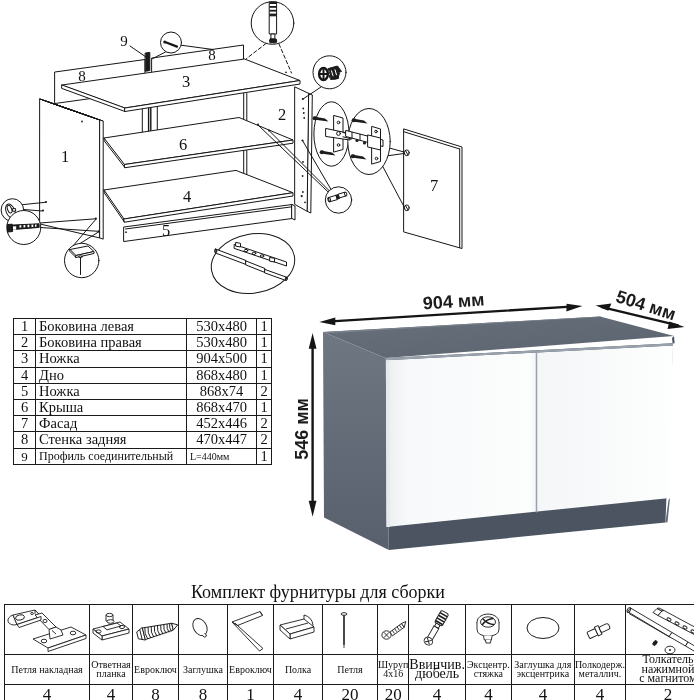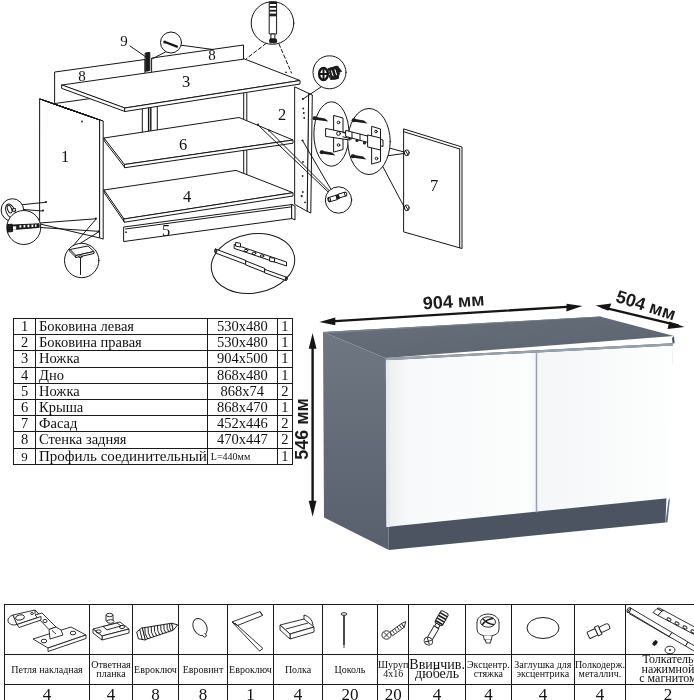--- a/index.html
+++ b/index.html
@@ -338,26 +338,27 @@
           <td class="c">2</td>
         </tr>
 <tr>
           <td class="c">8</td>
           <td class="n">Стенка задняя</td>
           <td class="c">470х447</td>
           <td class="c">2</td>
         </tr>
 <tr>
           <td class="c" style="font-size:13px">9</td>
-          <td class="n" style="font-size:15px">Профиль соединительный</td>
+          <td class="n" style="font-size:12px">Профиль соединительный</td>
           <td class="n" style="font-size:10px">L=440мм</td>
           <td class="c">1</td>
         </tr>
 </tbody>
     </table>
+<div id="title">Комплект фурнитуры для сборки</div>
 <table id="hw">
 <colgroup>
         <col style="width:89px">
         <col style="width:45px">
         <col style="width:48px">
         <col style="width:52px">
         <col style="width:49px">
         <col style="width:52px">
         <col style="width:57px">
         <col style="width:29px">
@@ -511,24 +512,24 @@
               </g>
 <ellipse cx="44" cy="44" rx="5" ry="3.8" fill="#fff"></ellipse>
 <circle cx="44" cy="44" r="1" fill="#1c1c1c" stroke="none"></circle>
 </svg>
           </td>
 </tr>
 <tr class="labels">
 <td>Петля накладная</td>
           <td>Ответная<br>планка</td>
           <td>Евроключ</td>
-          <td>Евровинт</td>
+          <td>Заглушка</td>
 <td>Евроключ</td>
           <td>Полка</td>
-          <td>Цоколь</td>
+          <td>Петля</td>
           <td>Шуруп<br>4х16</td>
 <td style="font-size:14px">Ввинчив.<br>дюбель</td>
           <td>Эксцентр.<br>стяжка</td>
           <td>Заглушка для<br>эксцентрика</td>
           <td style="font-size:10px">Полкодерж.<br>металлич.</td>
 <td style="font-size:12px">Толкатель нажимной<br>с магнитом</td>
 </tr>
 <tr class="qty">
 <td>4</td>
           <td>4</td>

